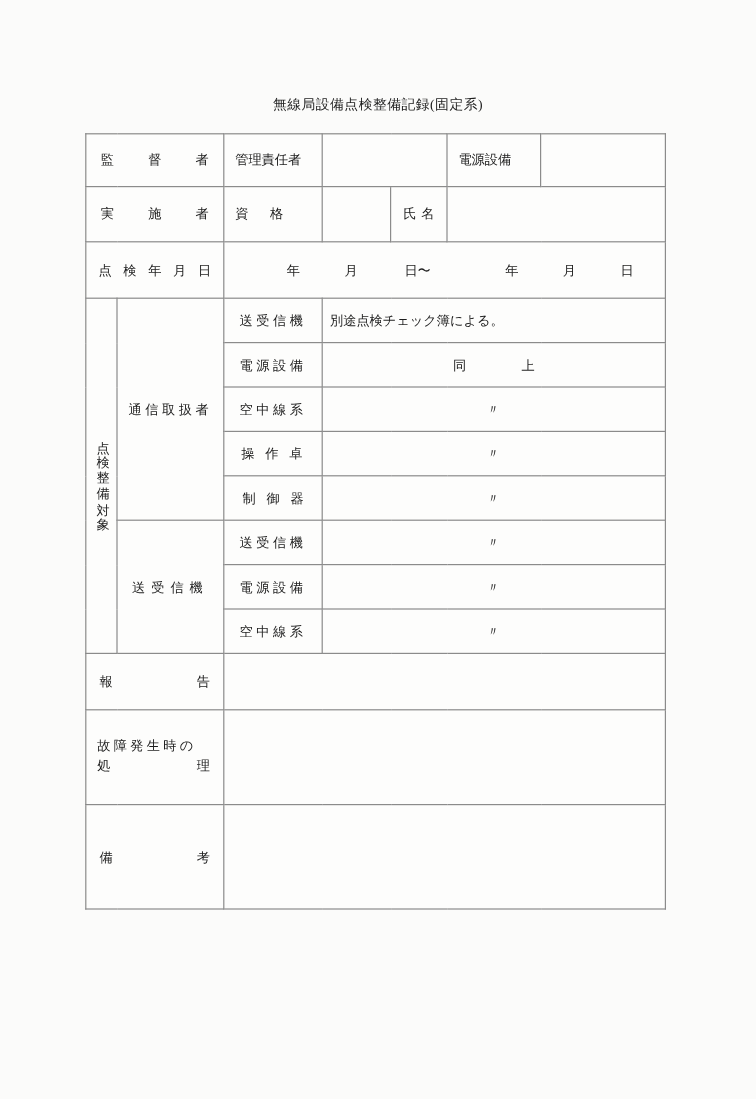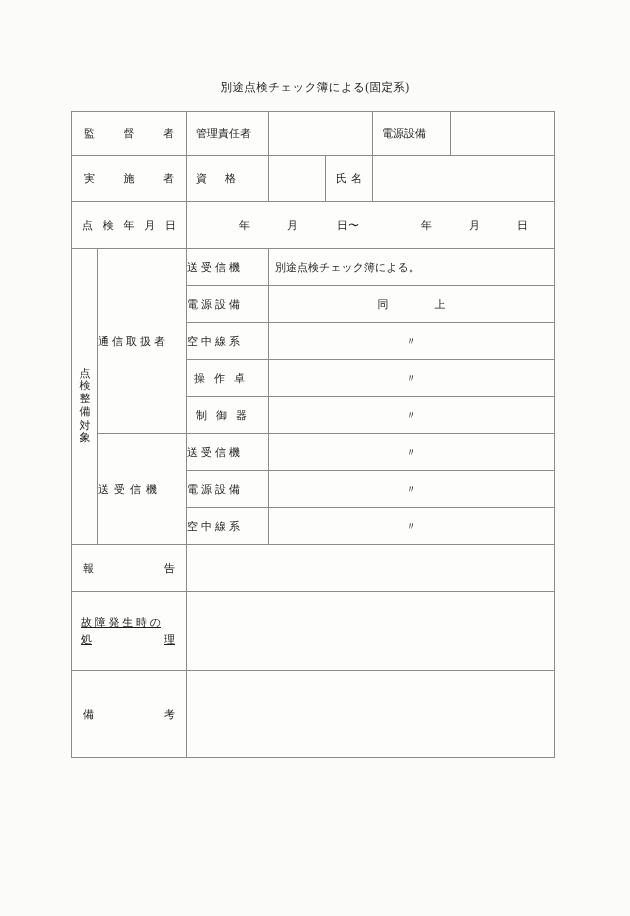--- a/index.html
+++ b/index.html
@@ -57,20 +57,21 @@
   }
   .lbl-tight {
     display: flex;
     justify-content: space-between;
     padding: 0 9px;
   }
   .lbl-plain {
     padding-left: 9px;
   }
   .center {
+    text-align: center;
     margin-left: 46px;
   }
   .ditto {
     text-align: center;
     font-size: 11px;
     letter-spacing: 1px;
   }
 
   .vert-label {
     writing-mode: vertical-rl;
@@ -80,21 +81,20 @@
     letter-spacing: 13px;
     display: flex;
     align-items: center;
     justify-content: center;
     font-size: 11px;
   }
 
   .two-line {
     padding: 0 9px;
     line-height: 17px;
-    text-decoration: underline;
   }
   .two-line .ln {
     display: flex;
     justify-content: space-between;
   }
 
   .date-line {
     display: flex;
     font-size: 11px;
     padding-left: 52px;
@@ -113,21 +113,21 @@
   .same-above {
     display: flex;
     justify-content: center;
     font-size: 11px;
   }
   .same-above span:first-child { margin-right: 46px; }
 </style>
 </head>
 <body>
 
-<div class="page-title">別途点検チェック簿による(固定系)</div>
+<div class="page-title">無線局設備点検整備記録(固定系)</div>
 
 <table class="form-table">
   <colgroup>
     <col style="width:26px">
     <col style="width:89px">
     <col style="width:82px">
     <col style="width:57px">
     <col style="width:47px">
     <col style="width:78px">
     <col style="width:104px">

